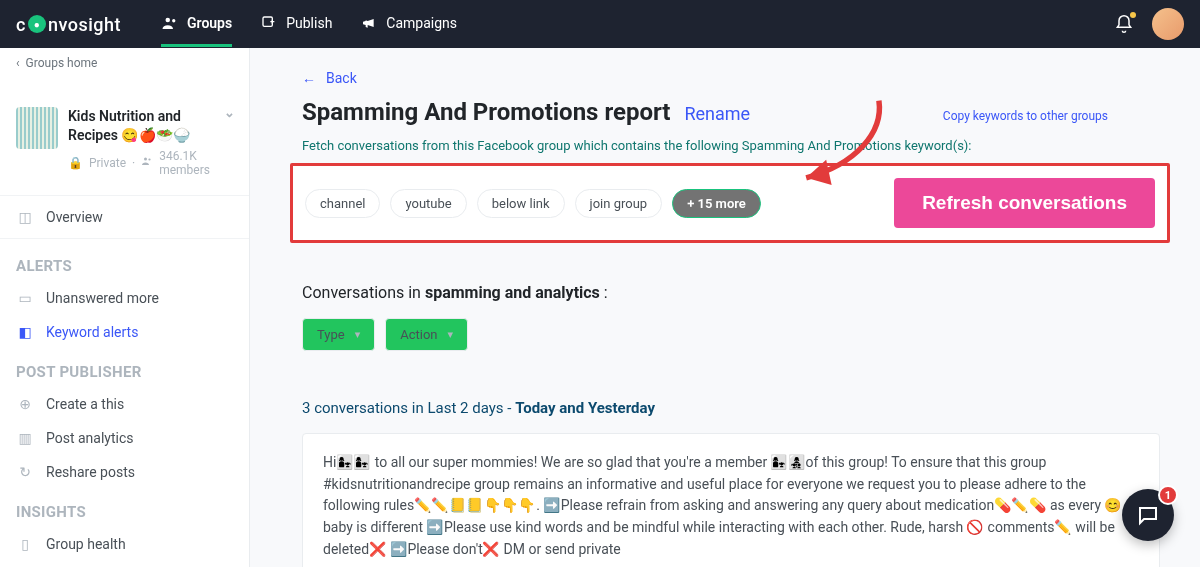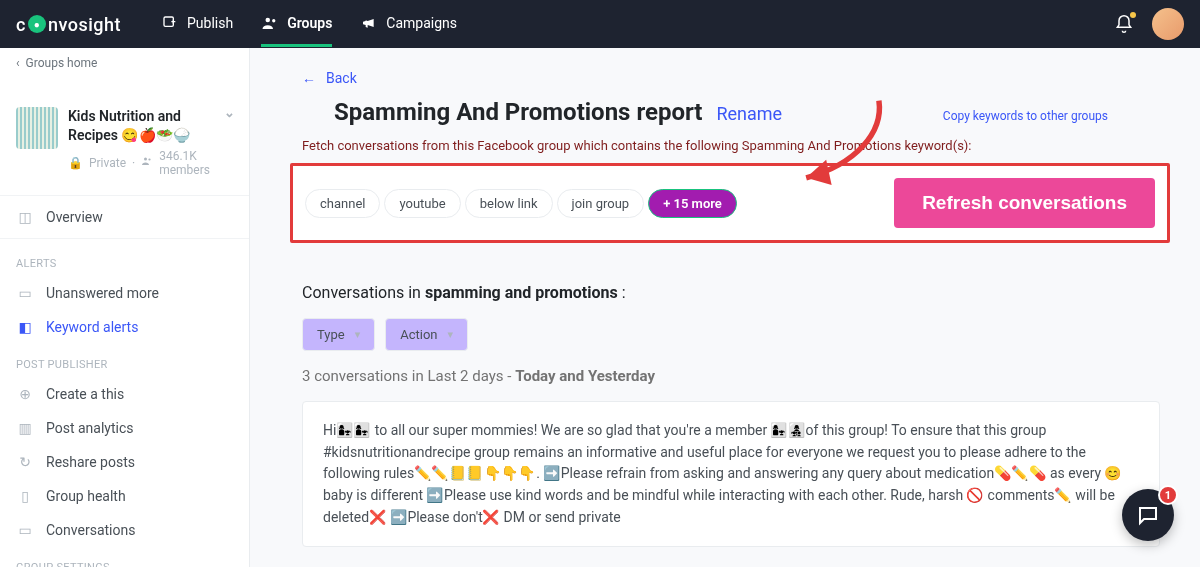--- a/index.html
+++ b/index.html
@@ -27,87 +27,87 @@
   .group-header { display: flex; align-items: flex-start; padding: 8px 16px 14px; gap: 10px; position: relative; margin-top: 21px; }
   .group-thumb { width: 42px; height: 42px; background: #e7f0e3; border-radius: 4px; flex-shrink: 0; background-image: repeating-linear-gradient(90deg,#9cc,#9cc 2px,#e7f0e3 2px,#e7f0e3 4px); }
   .group-title { font-weight: 600; color: #212529; font-size: 14px; line-height: 1.35; }
   .group-meta { font-size: 12px; color: #adb5bd; display: flex; align-items: center; gap: 6px; margin-top: 4px; }
   .chev { position: absolute; right: 14px; top: 6px; color: #adb5bd; cursor: pointer; font-weight:600;}
   
   .side-item { display: flex; align-items: center; gap: 12px; padding: 9px 16px; color: #495057; cursor: pointer; font-size: 14px; }
   .side-item.active { color: #3b57f7; }
   .side-item .icon { width: 18px; text-align: center; color: #adb5bd; }
   .side-item.active .icon { color: #3b57f7; }
-  .side-section { padding: 14px 16px 6px; font-size: 11px; font-weight: 400; color: #adb5bd; letter-spacing: 0.3px; }
+  .side-section { padding: 14px 16px 6px; font-size: 15px; font-weight: 700; color: #adb5bd; letter-spacing: 0.3px; }
   .divider { height: 1px; background: #f1f3f5; margin: 4px 0; }
 
   
   .main { flex: 1; overflow-y: auto; background: #f8f9fb; padding: 0 0 40px; }
   .page-back { display: flex; align-items: center; gap: 10px; color: #3b57f7; font-size: 14px; padding: 22px 0 12px 52px; cursor: pointer; }
   .page-title-row { display: flex; align-items: baseline; gap: 14px; padding: 0 52px 8px; }
-  .page-title { font-size: 24px; font-weight: 700; color: #212529; margin-left: 32px; }
+  .page-title { font-size: 24px; font-weight: 700; color: #212529; }
   .rename { color: #3b57f7; font-size: 18px; cursor: pointer; }
   .copy-link { margin-left: auto; color: #3b57f7; font-size: 12px; cursor: pointer; padding-right: 40px; }
-  .desc { padding: 4px 52px 10px; color: #7f1d1d; font-size: 13px; }
+  .desc { padding: 4px 52px 10px; color: #0f766e; font-size: 13px; }
   
   .highlight-box { margin: 0 30px 0 40px; border: 3px solid #e23b3b; border-radius: 2px; padding: 12px; display: flex; align-items: center; background: #fff; position: relative; gap: 10px; }
-  .chips { display: flex; gap: 4px; flex-wrap: wrap; align-items: center; }
+  .chips { display: flex; gap: 10px; flex-wrap: wrap; align-items: center; }
   .chip { border: 1px solid #e9ecef; border-radius: 16px; padding: 6px 14px; font-size: 13px; color: #495057; }
-  .chip.more { background: #a21caf; border-color: #19c37d; color: #fff; font-weight: 600; cursor: pointer; }
+  .chip.more { background: #737373; border-color: #19c37d; color: #fff; font-weight: 600; cursor: pointer; }
   .refresh-btn { margin-left: auto; background: #ec4899; color: #fff; border: none; padding: 14px 28px; font-size: 19px; font-weight: 600; border-radius: 4px; cursor: pointer; }
   
   .arrow-annot { position: absolute; left: 480px; top: -70px; width: 130px; height: 100px; pointer-events: none; color: #e23b3b; }
 
   .conv-header { padding: 40px 52px 16px; font-size: 16px; color: #212529; }
   .conv-header b { font-weight: 700; }
   
   .filter-row { display: flex; gap: 10px; padding: 0 52px 16px; }
-  .filter-btn { background: #c4b5fd; border: 1px solid #e9ecef; border-radius: 4px; padding: 8px 14px; font-size: 13px; color: #495057; display: flex; align-items: center; gap: 6px; cursor: pointer; }
+  .filter-btn { background: #22c55e; border: 1px solid #e9ecef; border-radius: 4px; padding: 8px 14px; font-size: 13px; color: #495057; display: flex; align-items: center; gap: 6px; cursor: pointer; }
   .caret-down::after { content:"▾"; font-size:11px; color:#adb5bd; margin-left:4px;}
   
   .filter-tag { display: inline-flex; align-items: center; margin: 0 52px 20px; background: #e9ecef; border-radius: 14px; padding: 5px 12px; font-size: 13px; color: #495057; }
   .filter-tag .close { margin-left: 8px; color: #868e96; cursor: pointer; }
   
-  .range-row { padding: 0 52px 16px; font-size: 15px; color: #737373; }
+  .range-row { padding: 0 52px 16px; font-size: 15px; color: #0c4a6e; margin-top: 32px; }
   .range-row b { font-weight: 700; }
   
   .post-card { margin: 0 40px 0 52px; background: #fff; border: 1px solid #e9ecef; border-radius: 4px; padding: 18px 20px; font-size: 14px; color: #495057; line-height: 1.55; }
   
   
   .chat-fab { position: fixed; right: 26px; bottom: 26px; width: 52px; height: 52px; border-radius: 50%; background: #1e2330; display: flex; align-items: center; justify-content: center; color: #fff; cursor: pointer; box-shadow: 0 4px 12px rgba(0,0,0,.25); }
   .chat-badge { position: absolute; top: -4px; right: -4px; width: 20px; height: 20px; border-radius: 50%; background: #e23b3b; color: #fff; font-size: 11px; font-weight: 700; display: flex; align-items: center; justify-content: center; border: 2px solid #fff; }
 </style>
 </head>
 <body>
 
 <div class="header">
   <div class="logo">
     <span>c</span>
     <span class="logo-circle">●</span>
     <span>nvosight</span>
   </div>
   <div class="nav">
-    <div class="nav-item">
-      <span class="nav-icon">
-          <svg width="16" height="16" viewBox="0 0 24 24" fill="none" stroke="currentColor" stroke-width="2">
-            <rect x="3" y="3" width="14" height="14" rx="2"></rect>
-            <path d="M14 10h6M17 7v6"></path>
-          </svg>
-        </span>
-      <span>Publish</span>
-    </div>
     <div class="nav-item active">
       <span class="nav-icon">
           <svg width="18" height="18" viewBox="0 0 24 24" fill="currentColor">
             <circle cx="9" cy="8" r="3"></circle>
             <circle cx="17" cy="9" r="2.2"></circle>
             <path d="M2 20c0-3 3-5 7-5s7 2 7 5"></path>
           </svg>
         </span>
       <span>Groups</span>
+    </div>
+    <div class="nav-item">
+      <span class="nav-icon">
+          <svg width="16" height="16" viewBox="0 0 24 24" fill="none" stroke="currentColor" stroke-width="2">
+            <rect x="3" y="3" width="14" height="14" rx="2"></rect>
+            <path d="M14 10h6M17 7v6"></path>
+          </svg>
+        </span>
+      <span>Publish</span>
     </div>
     <div class="nav-item">
       <span class="nav-icon">
           <svg width="16" height="16" viewBox="0 0 24 24" fill="currentColor">
             <path d="M3 10v4l4 1v3l3 1v-4l9 3V6l-9 3-3-1v1z"></path>
           </svg>
         </span>
       <span>Campaigns</span>
     </div>
   </div>
@@ -172,20 +172,21 @@
     </div>
     <div class="side-item">
       <span class="icon">▥</span>
       <span>Post analytics</span>
     </div>
     <div class="side-item">
       <span class="icon">↻</span>
       <span>Reshare posts</span>
     </div>
 
+    <div class="side-section">INSIGHTS</div>
     <div class="side-item">
       <span class="icon">▯</span>
       <span>Group health</span>
     </div>
     <div class="side-item">
       <span class="icon">▭</span>
       <span>Conversations</span>
     </div>
 
     <div class="side-section">GROUP SETTINGS</div>
@@ -212,21 +213,21 @@
         <span class="chip">channel</span>
         <span class="chip">youtube</span>
         <span class="chip">below link</span>
         <span class="chip">join group</span>
         <span class="chip more">+ 15 more</span>
       </div>
       <button class="refresh-btn">Refresh conversations</button>
     </div>
 
     <div class="conv-header">
-      <span>Conversations in </span><b>spamming and promotions</b><span> :</span>
+      <span>Conversations in </span><b>spamming and analytics</b><span> :</span>
     </div>
 
     <div class="filter-row">
       <div class="filter-btn caret-down">
           <span>Type</span>
         </div>
       <div class="filter-btn caret-down">
           <span>Action</span>
         </div>
     </div>

